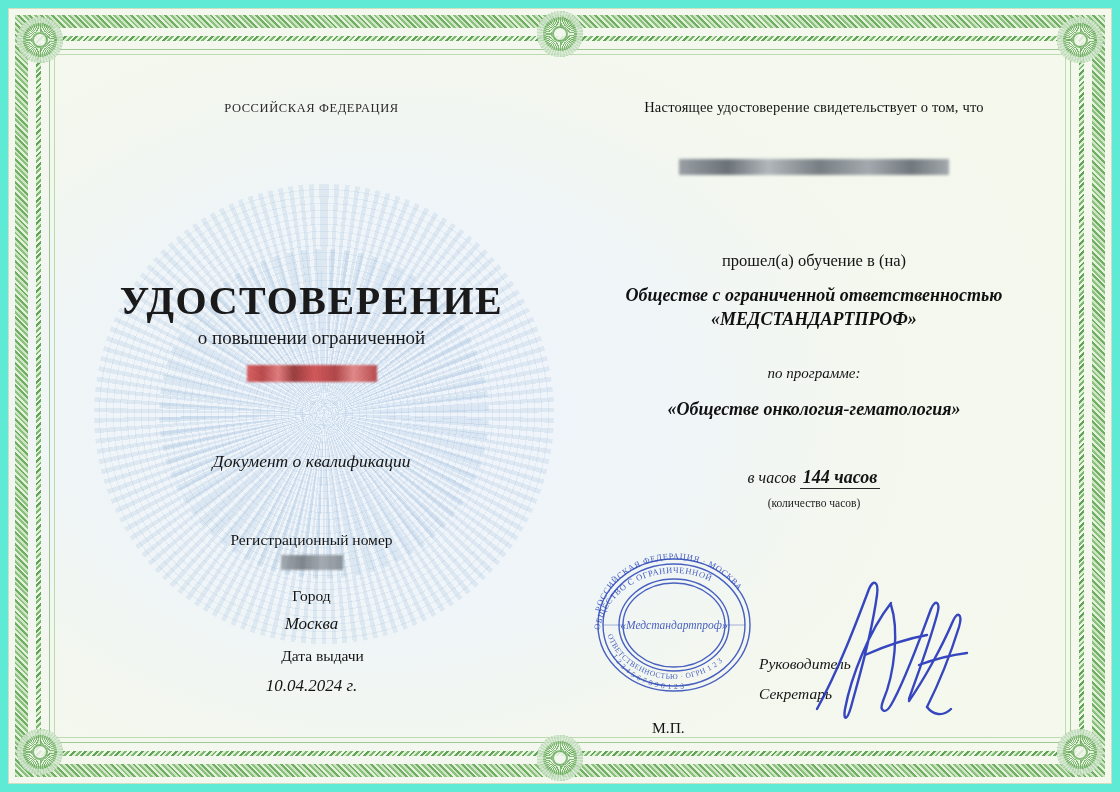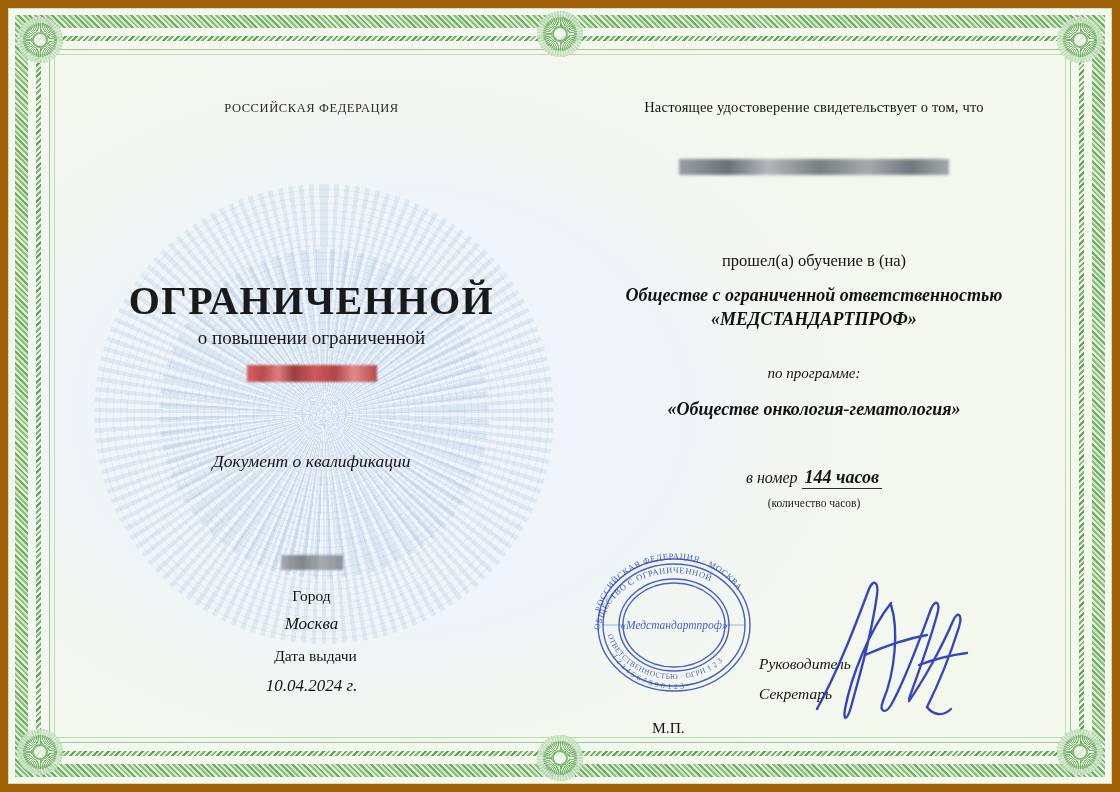--- a/index.html
+++ b/index.html
@@ -8,21 +8,21 @@
     background: #ffffff;
   }
   body {
     font-family: "Liberation Serif", serif;
   }
   .page {
     position: relative;
     width: 1120px;
     height: 792px;
     overflow: hidden;
-    background: #a16207;
+    background: #5eead4;
   }
 
   
   .cert {
     position: absolute;
     left: 8px;
     top: 8px;
     width: 1104px;
     height: 776px;
     box-sizing: border-box;
@@ -227,21 +227,21 @@
     position: absolute;
     top: 555px;
     left: 0; width: 100%;
     font-size: 17px;
     font-style: italic;
     color: #141414;
   }
   .issue-label {
     position: absolute;
     top: 588px;
-    left: 4px; width: 100%;
+    left: 11px; width: 100%;
     font-size: 15.5px;
     color: #141414;
   }
   .issue-value {
     position: absolute;
     top: 617px;
     left: 0; width: 100%;
     font-size: 17px;
     font-style: italic;
     color: #141414;
@@ -398,26 +398,27 @@
     <div class="rosette r-bm"></div>
 
     <div class="watermark"></div>
     <div class="watermark2"></div>
 
     <div class="content">
 
       <div class="col-left">
         <div class="rf-line">РОССИЙСКАЯ ФЕДЕРАЦИЯ</div>
 
-        <div class="title">ОГРАНИЧЕННОЙ</div>
+        <div class="title">УДОСТОВЕРЕНИЕ</div>
         <div class="subtitle">о повышении ограниченной</div>
         <div class="redacted-num"></div>
 
         <div class="doc-kind">Документ о квалификации</div>
 
+        <div class="reg-label">Регистрационный номер</div>
         <div class="reg-value"></div>
 
         <div class="city-label">Город</div>
         <div class="city-value">Москва</div>
 
         <div class="issue-label">Дата выдачи</div>
         <div class="issue-value">10.04.2024 г.</div>
       </div>
 
       <div class="col-right">
@@ -430,21 +431,21 @@
 
         <div class="r-org">
           <div>Обществе с ограниченной ответственностью</div>
           <div>«МЕДСТАНДАРТПРОФ»</div>
         </div>
 
         <div class="r-prog-label">по программе:</div>
         <div class="r-prog-name">«Обществе онкология-гематология»</div>
 
         <div class="r-hours">
-          <span>в номер</span>
+          <span>в часов</span>
           <span class="u">144 часов</span>
         </div>
         <div class="r-hours-note">(количество часов)</div>
 
         <div class="mp">М.П.</div>
 
         <div class="sig-block">
           <div class="sig-line">Руководитель</div>
           <div class="sig-line">Секретарь</div>
         </div>

